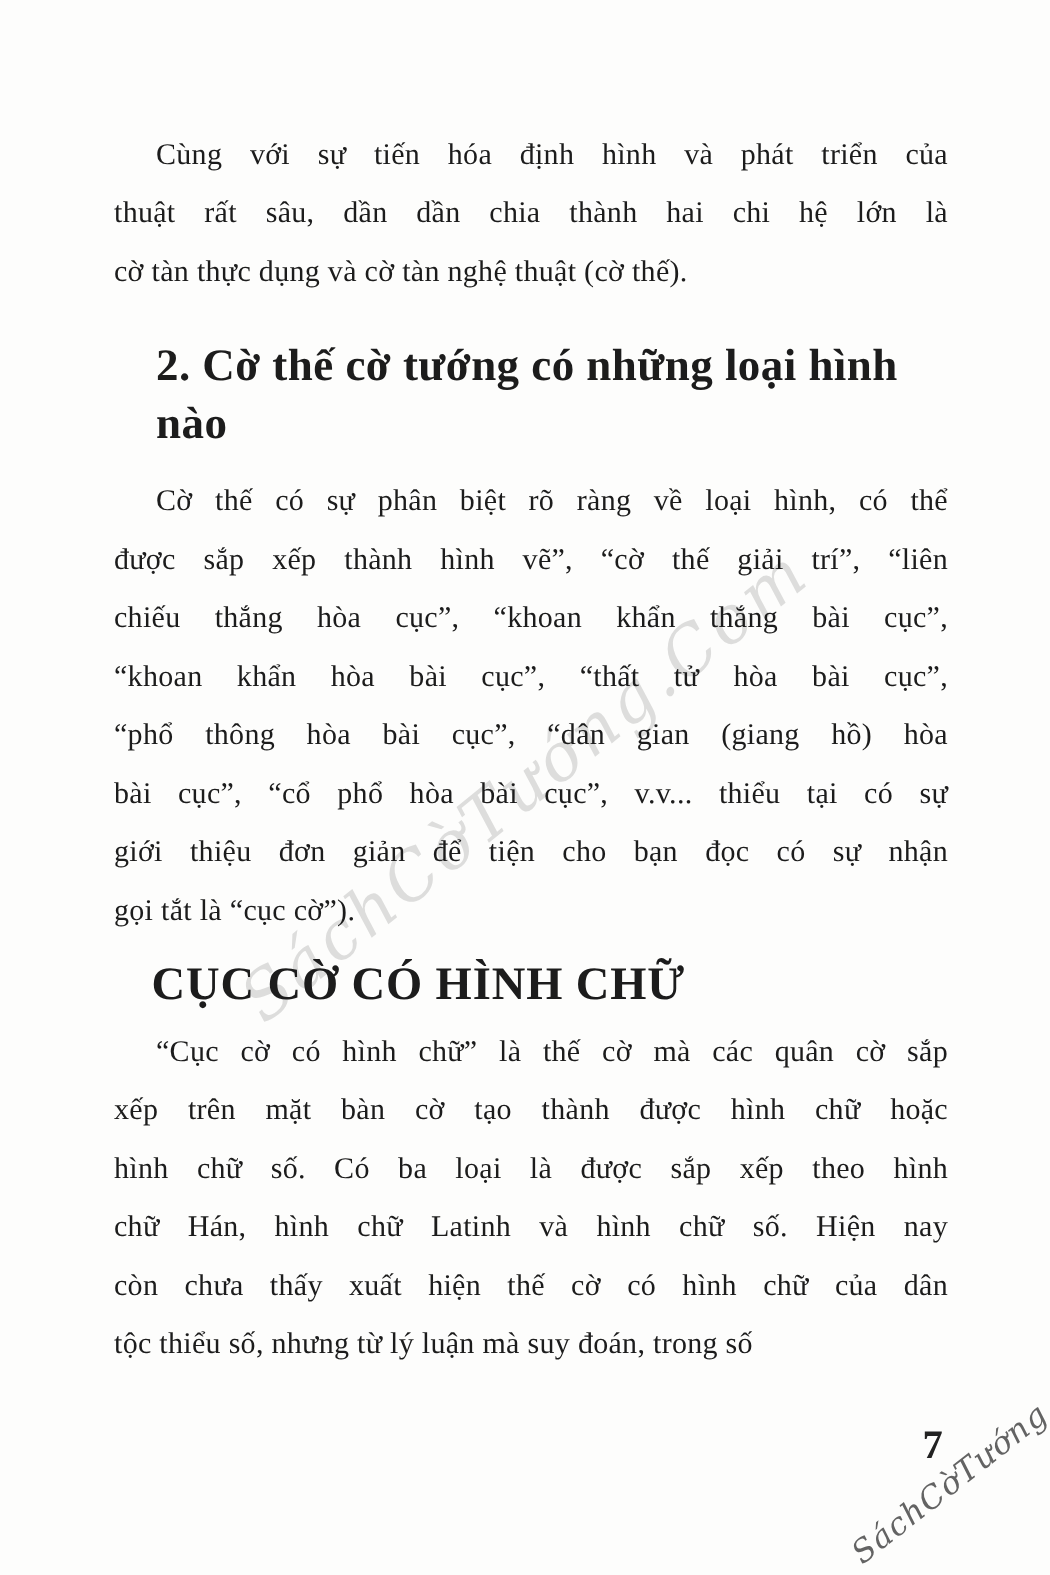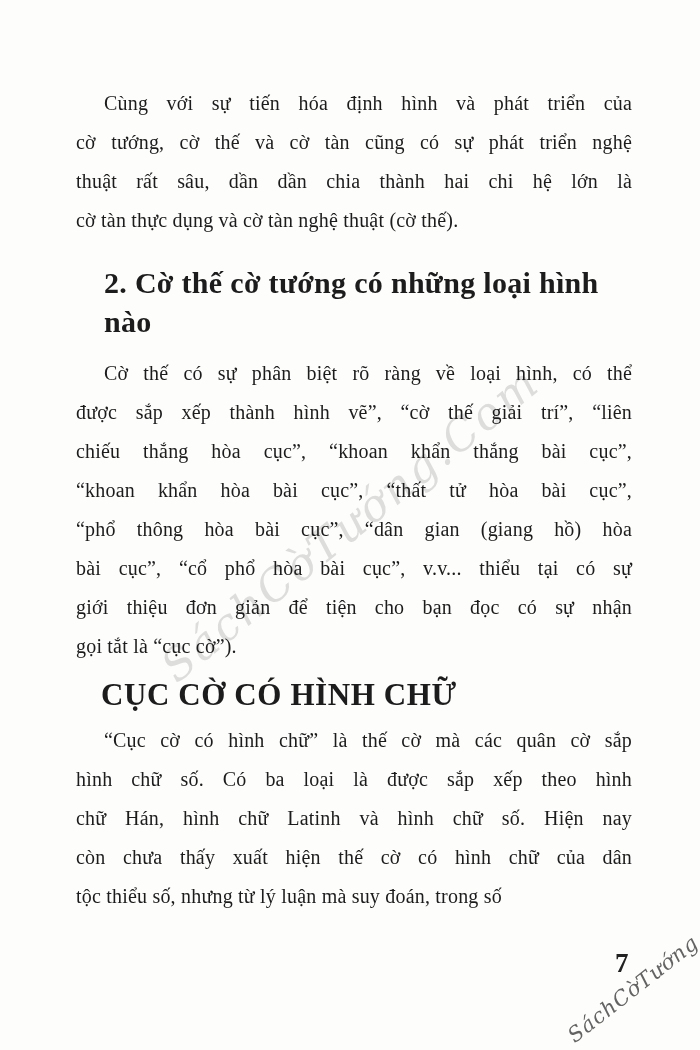--- a/index.html
+++ b/index.html
@@ -83,21 +83,20 @@
 <body>
 
 <div class="page">
 
   <div class="watermark center">SáchCờTướng.Com</div>
 
   <div class="content">
 
     <div class="para indent">
         <div class="line">Cùng với sự tiến hóa định hình và phát triển của</div>
-        <div class="line">cờ tướng, cờ thế và cờ tàn cũng có sự phát triển nghệ</div>
         <div class="line">thuật rất sâu, dần dần chia thành hai chi hệ lớn là</div>
         <div class="line last">cờ tàn thực dụng và cờ tàn nghệ thuật (cờ thế).</div>
       </div>
 
     <div class="section-heading">2. Cờ thế cờ tướng có những loại hình nào</div>
 
     <div class="para indent">
         <div class="line">Cờ thế có sự phân biệt rõ ràng về loại hình, có thể</div>
         <div class="line">được sắp xếp thành hình vẽ”, “cờ thế giải trí”, “liên</div>
         <div class="line">chiếu thắng hòa cục”, “khoan khẩn thắng bài cục”,</div>
@@ -105,20 +104,21 @@
         <div class="line">“phổ thông hòa bài cục”, “dân gian (giang hồ) hòa</div>
         <div class="line">bài cục”, “cổ phổ hòa bài cục”, v.v... thiểu tại có sự</div>
         <div class="line">giới thiệu đơn giản để tiện cho bạn đọc có sự nhận</div>
         <div class="line last">gọi tắt là “cục cờ”).</div>
       </div>
 
     <div class="subsection-heading">CỤC CỜ CÓ HÌNH CHỮ</div>
 
     <div class="para indent">
         <div class="line">“Cục cờ có hình chữ” là thế cờ mà các quân cờ sắp</div>
+        <div class="line">xếp trên mặt bàn cờ tạo thành được hình chữ hoặc</div>
         <div class="line">hình chữ số. Có ba loại là được sắp xếp theo hình</div>
         <div class="line">chữ Hán, hình chữ Latinh và hình chữ số. Hiện nay</div>
         <div class="line">còn chưa thấy xuất hiện thế cờ có hình chữ của dân</div>
         <div class="line last">tộc thiểu số, nhưng từ lý luận mà suy đoán, trong số</div>
       </div>
 
   </div>
 
   <div class="page-number">7</div>
 

